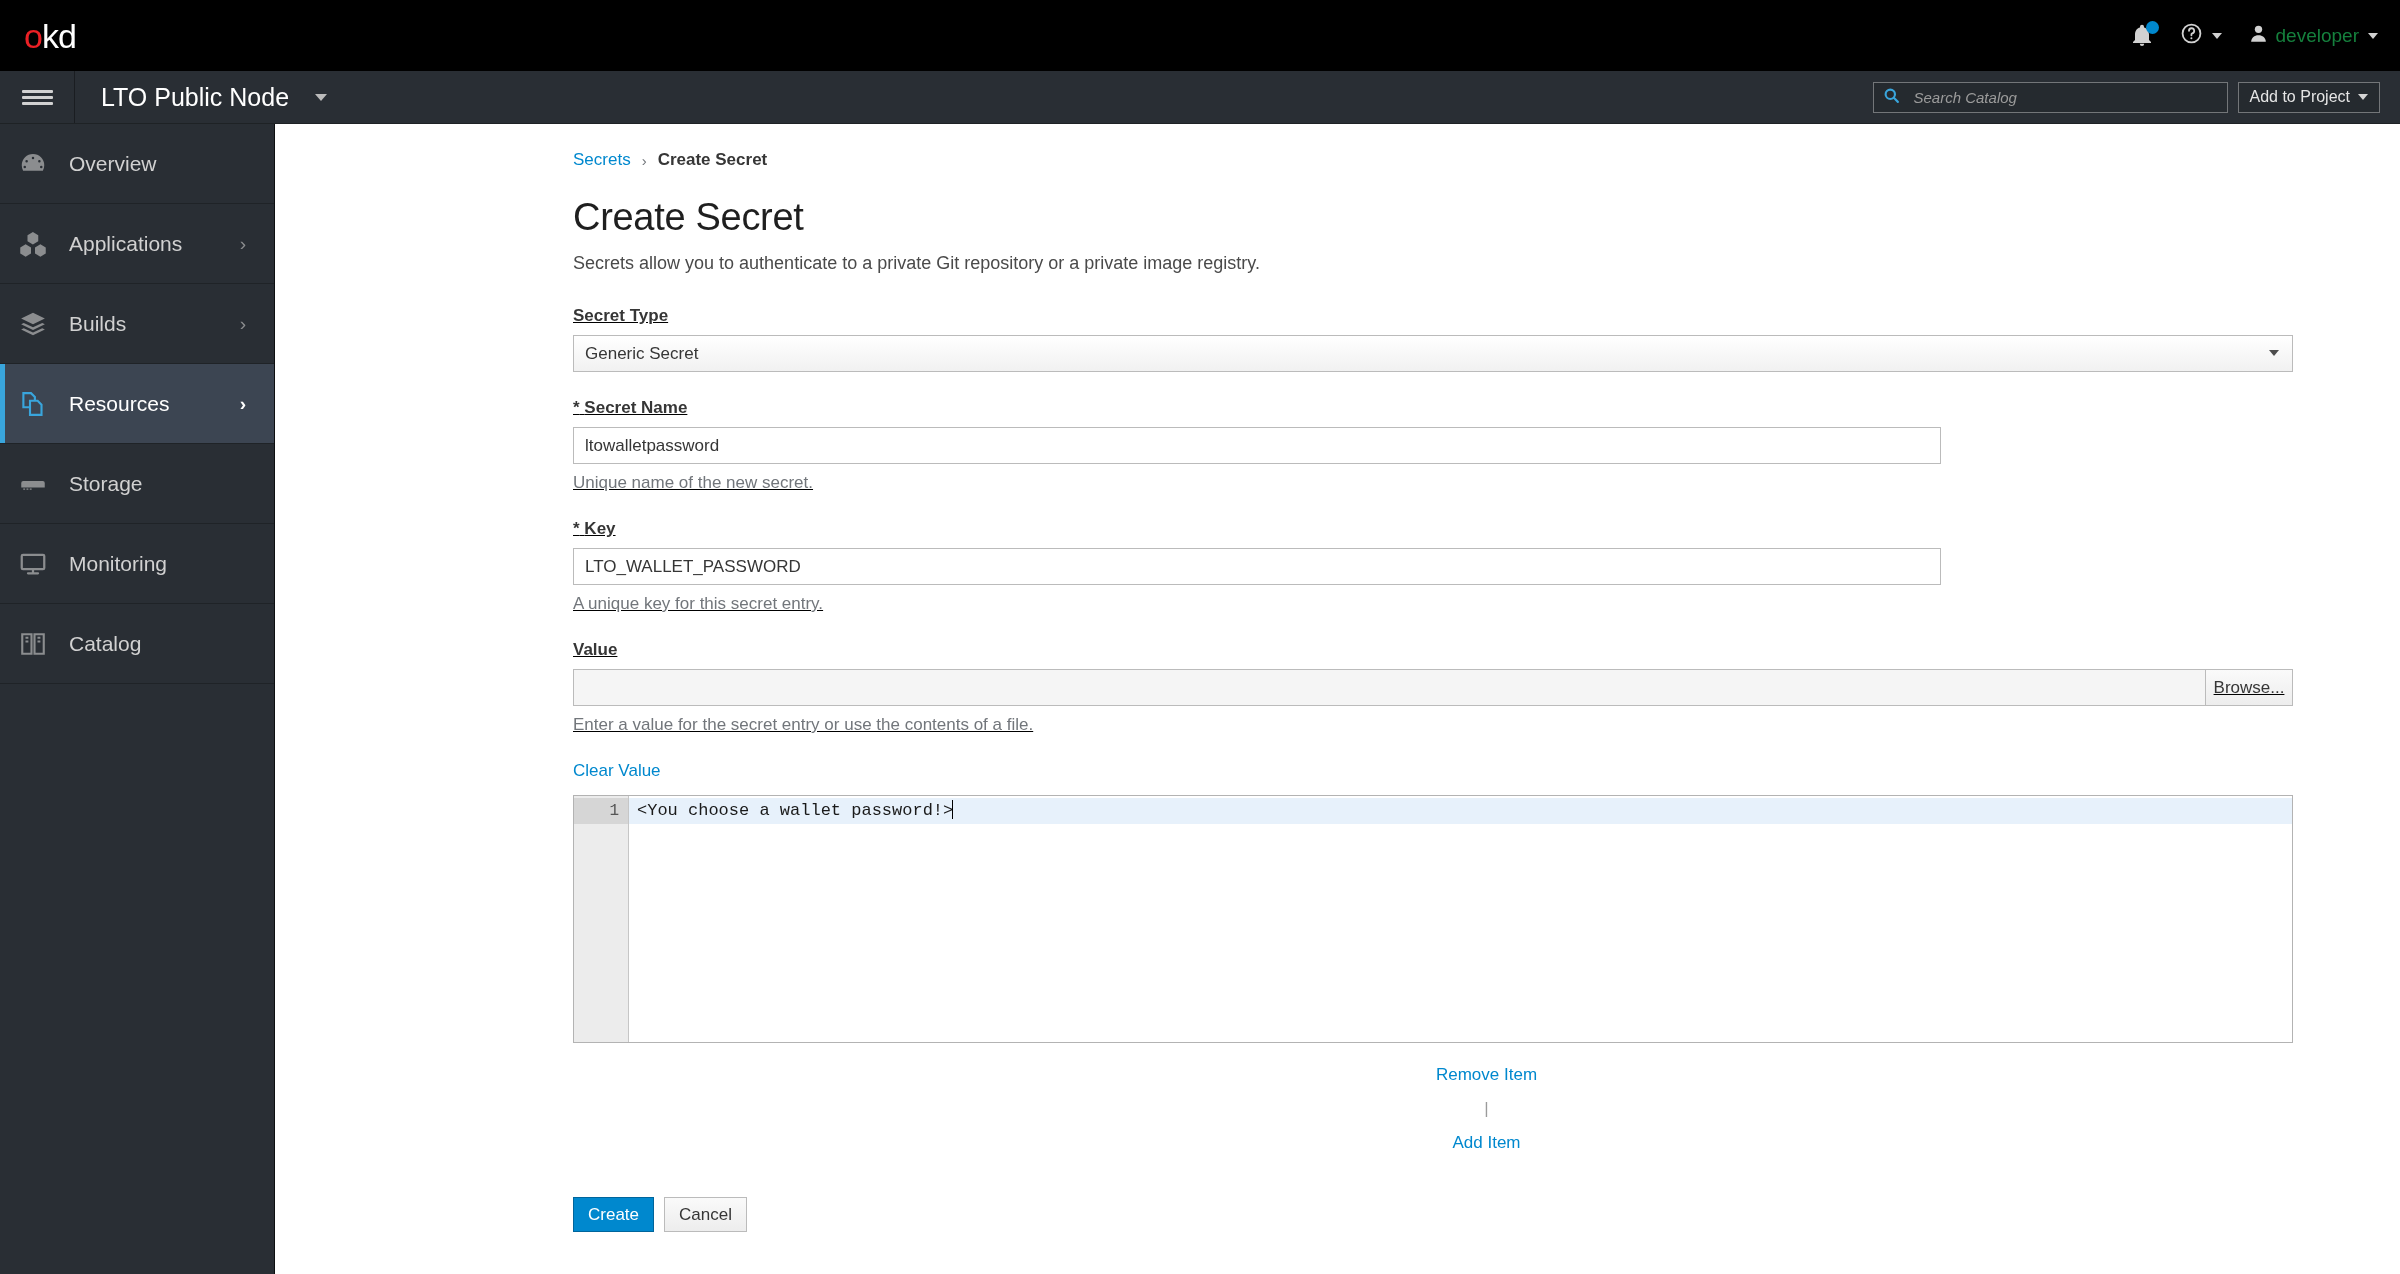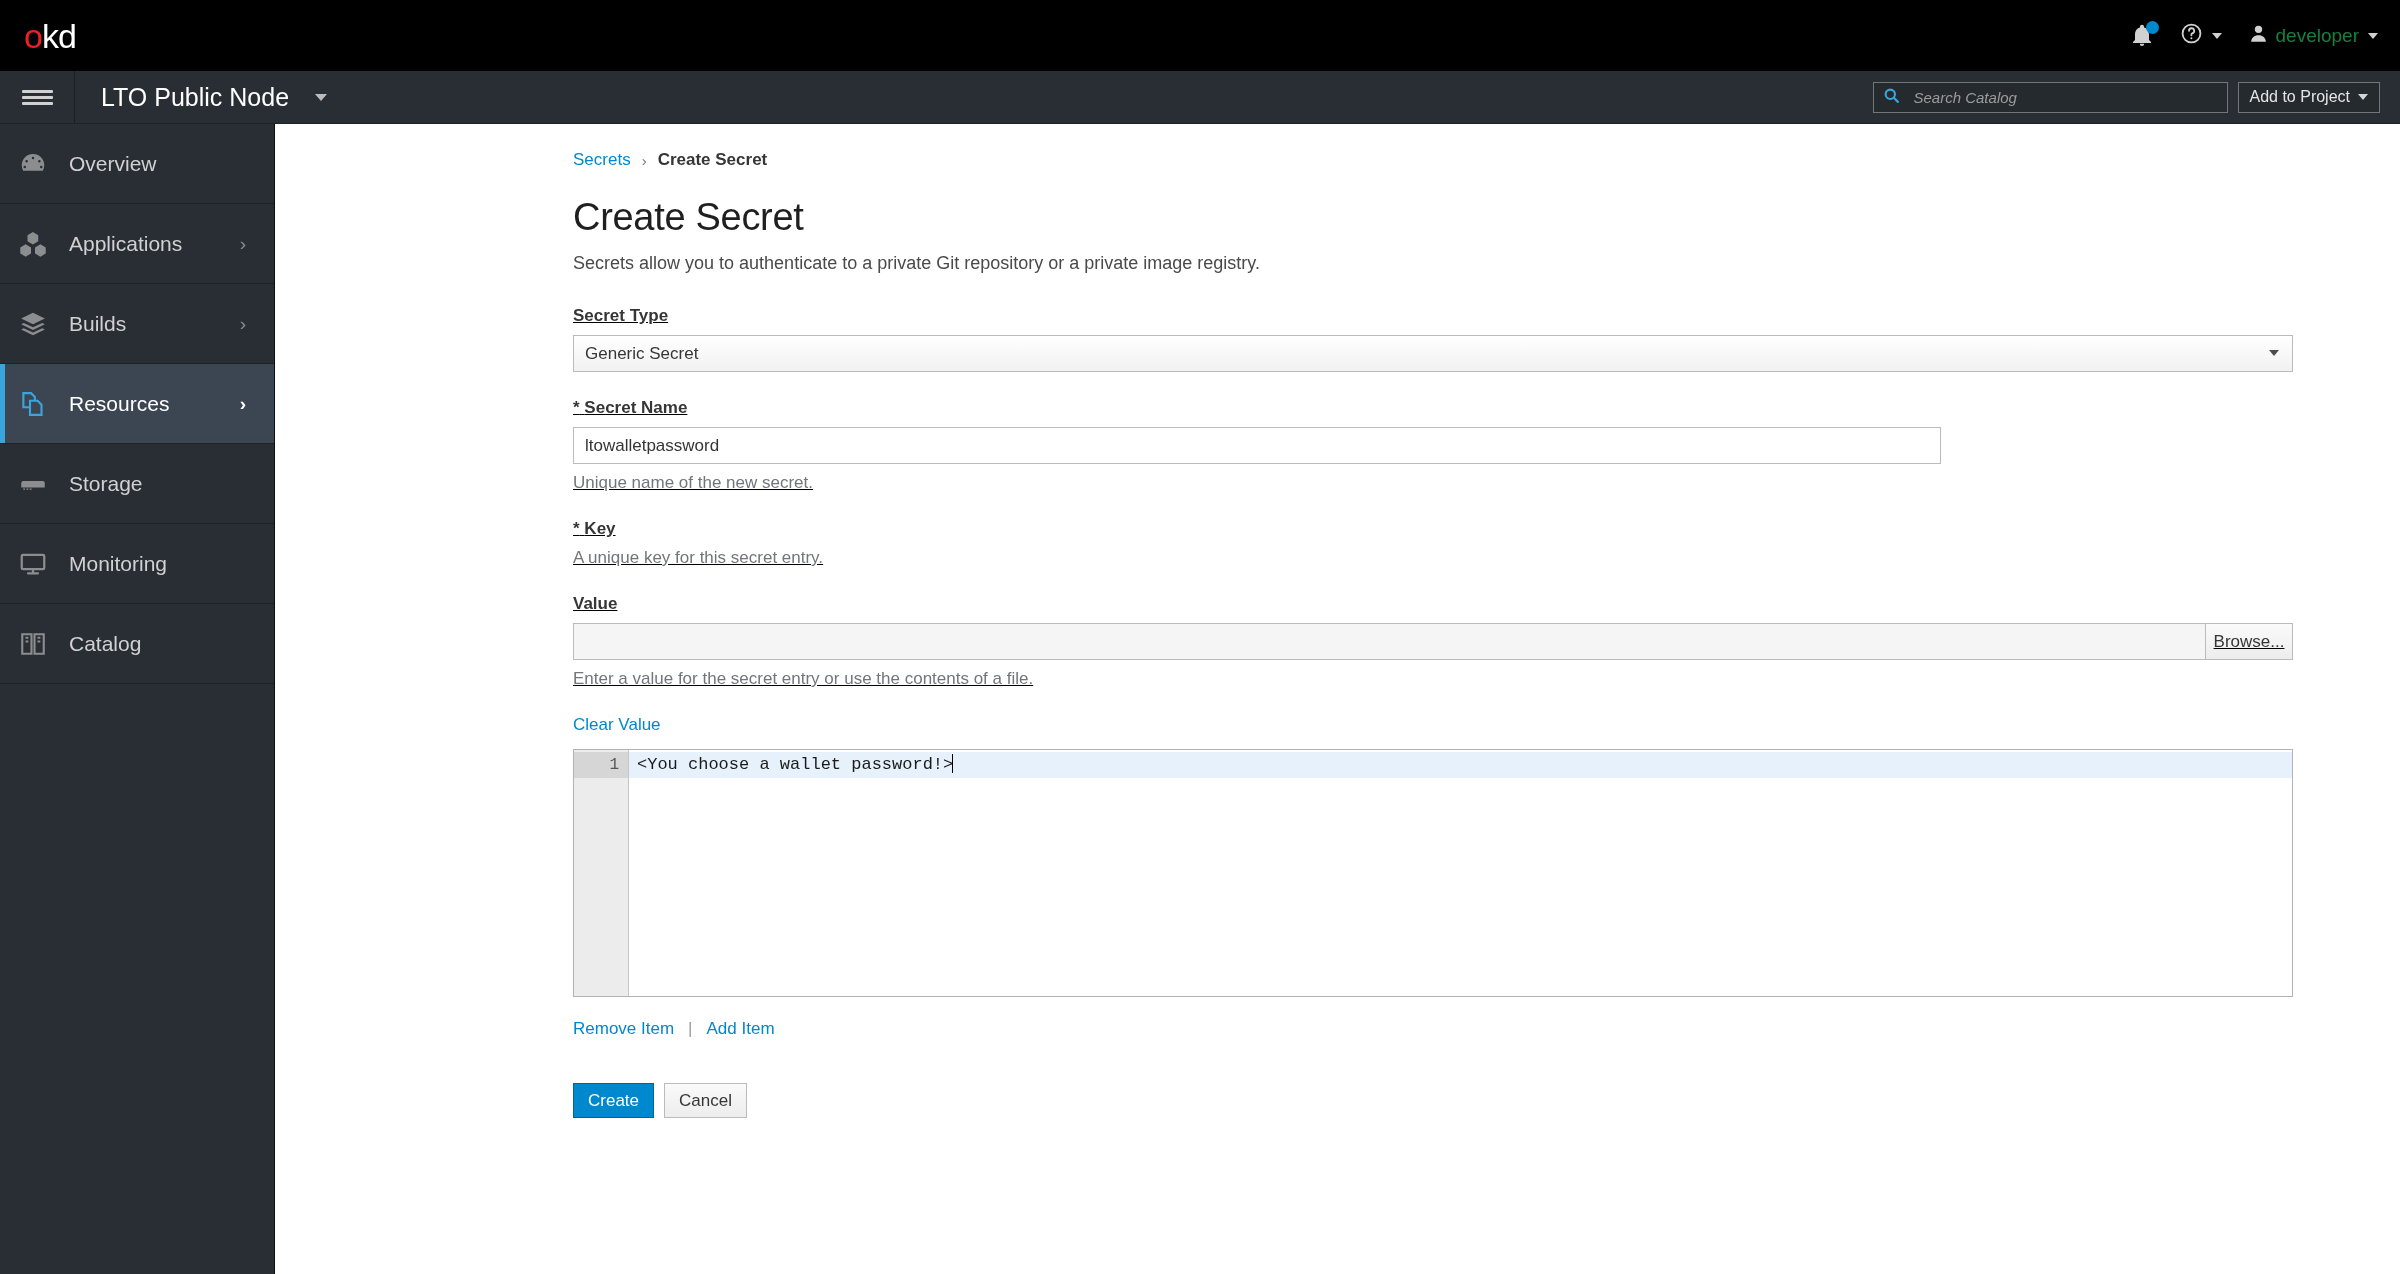--- a/index.html
+++ b/index.html
@@ -354,20 +354,21 @@
     vertical-align: -4px;
     margin-left: -1px;
   }
 
   .item-links {
     margin-top: 22px;
     display: flex;
     align-items: center;
     gap: 14px;
     font-size: 17px;
+    flex-direction: column;
   }
   .item-links .pipe { color: #9b9b9b; }
 
   .action-row {
     margin-top: 44px;
     display: flex;
     gap: 10px;
   }
   .btn {
     height: 35px;
@@ -562,20 +563,21 @@
       
       <div class="form-group">
         <label class="form-label"><span class="req">*</span> <span>Secret Name</span></label>
         <input class="fld" type="text" value="ltowalletpassword" style="">
         <div class="help-text">Unique name of the new secret.</div>
       </div>
 
       
       <div class="form-group">
         <label class="form-label"><span class="req">*</span> <span>Key</span></label>
+        <input class="fld" type="text" value="LTO_WALLET_PASSWORD" style="">
         <div class="help-text">A unique key for this secret entry.</div>
       </div>
 
       
       <div class="form-group">
         <label class="form-label">Value</label>
         <div class="value-row">
           <input class="fld" type="text" value="" style="">
           <button class="browse-btn">Browse...</button>
         </div>

